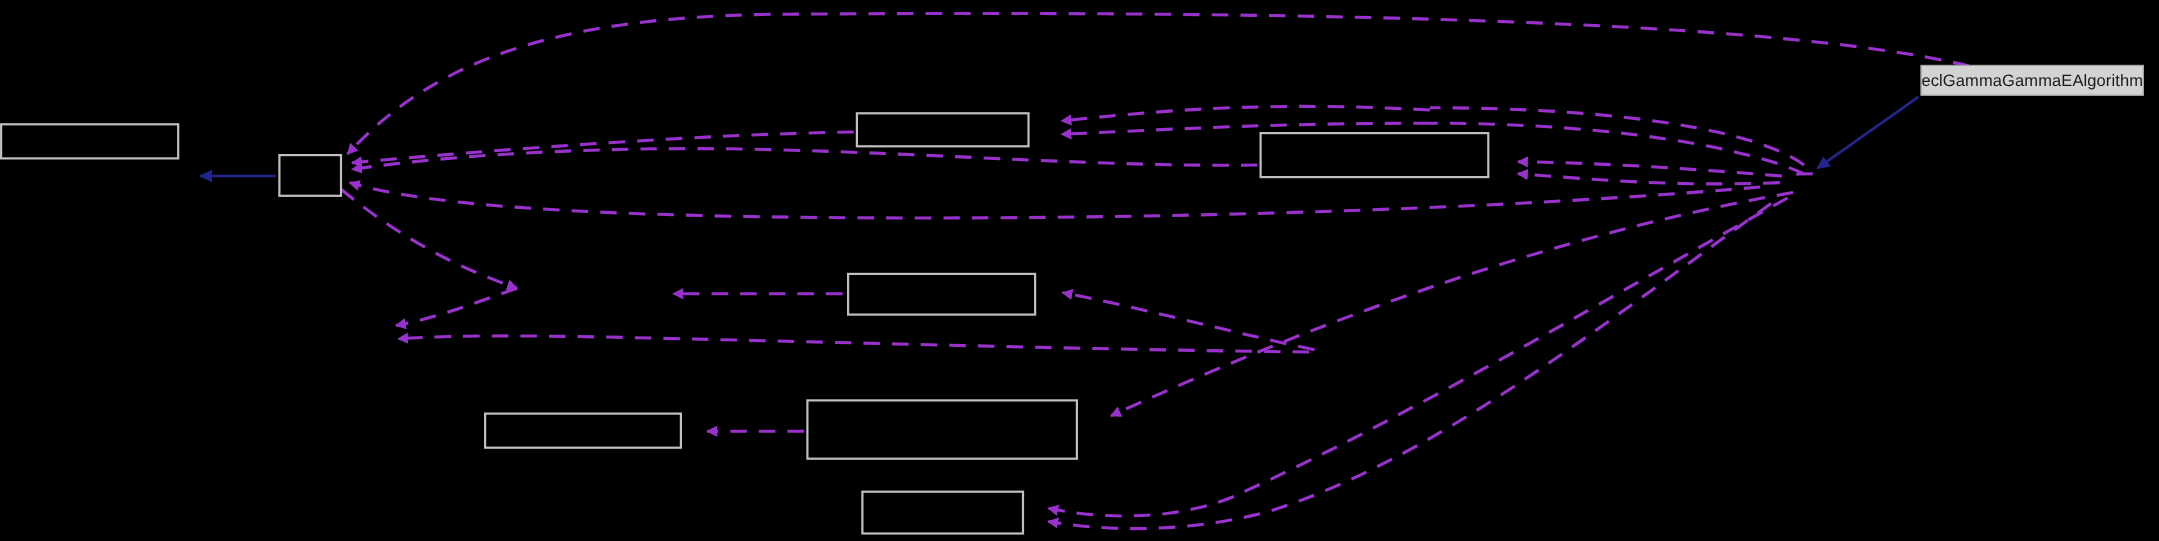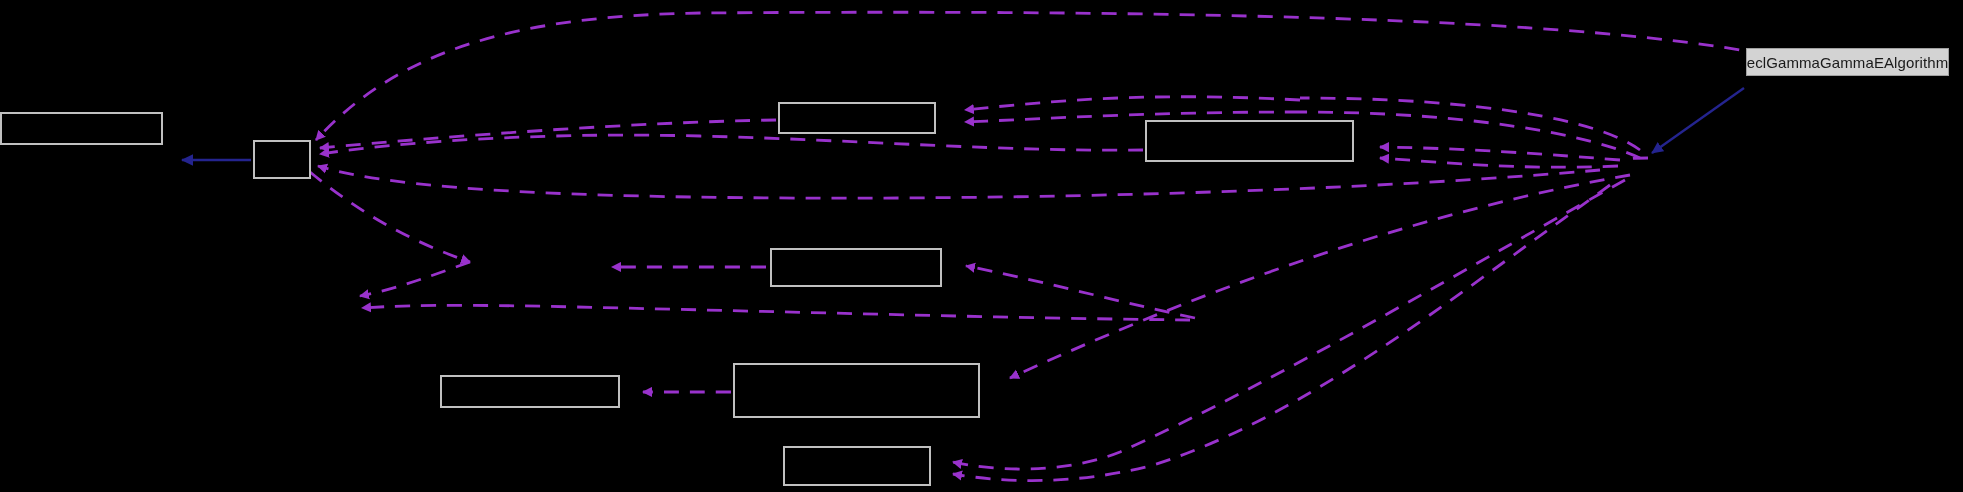--- a/index.html
+++ b/index.html
@@ -134,17 +134,17 @@
   </div>
 
   <div class="node-box" style="left:733px; top:363px; width:247px; height:55px;">
     <span></span>
   </div>
 
   <div class="node-box" style="left:783px; top:446px; width:148px; height:40px;">
     <span></span>
   </div>
 
-  <div class="node-label-box" style="left:1746px; top:48px; width:203px; height:28px;">
+  <div class="node-label-box" style="left:1746px; top:59px; width:203px; height:28px;">
     <span>eclGammaGammaEAlgorithm</span>
   </div>
 
 </div>
 
 </body></html>

